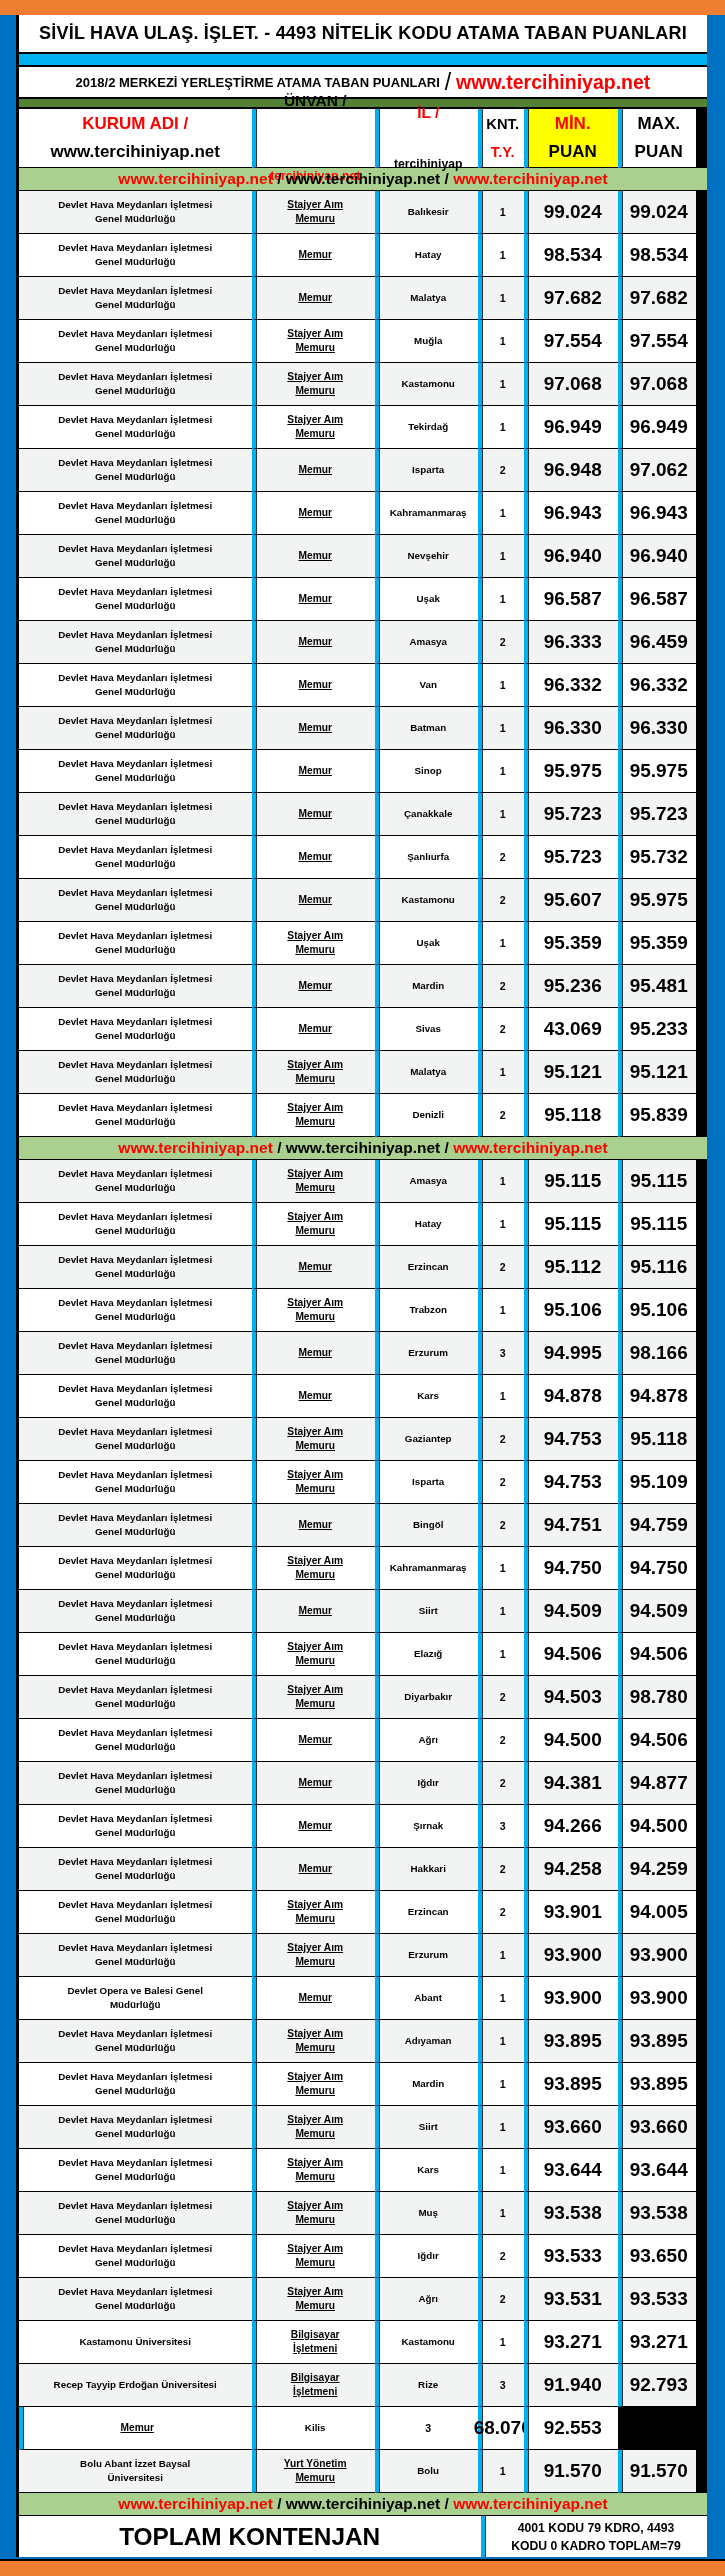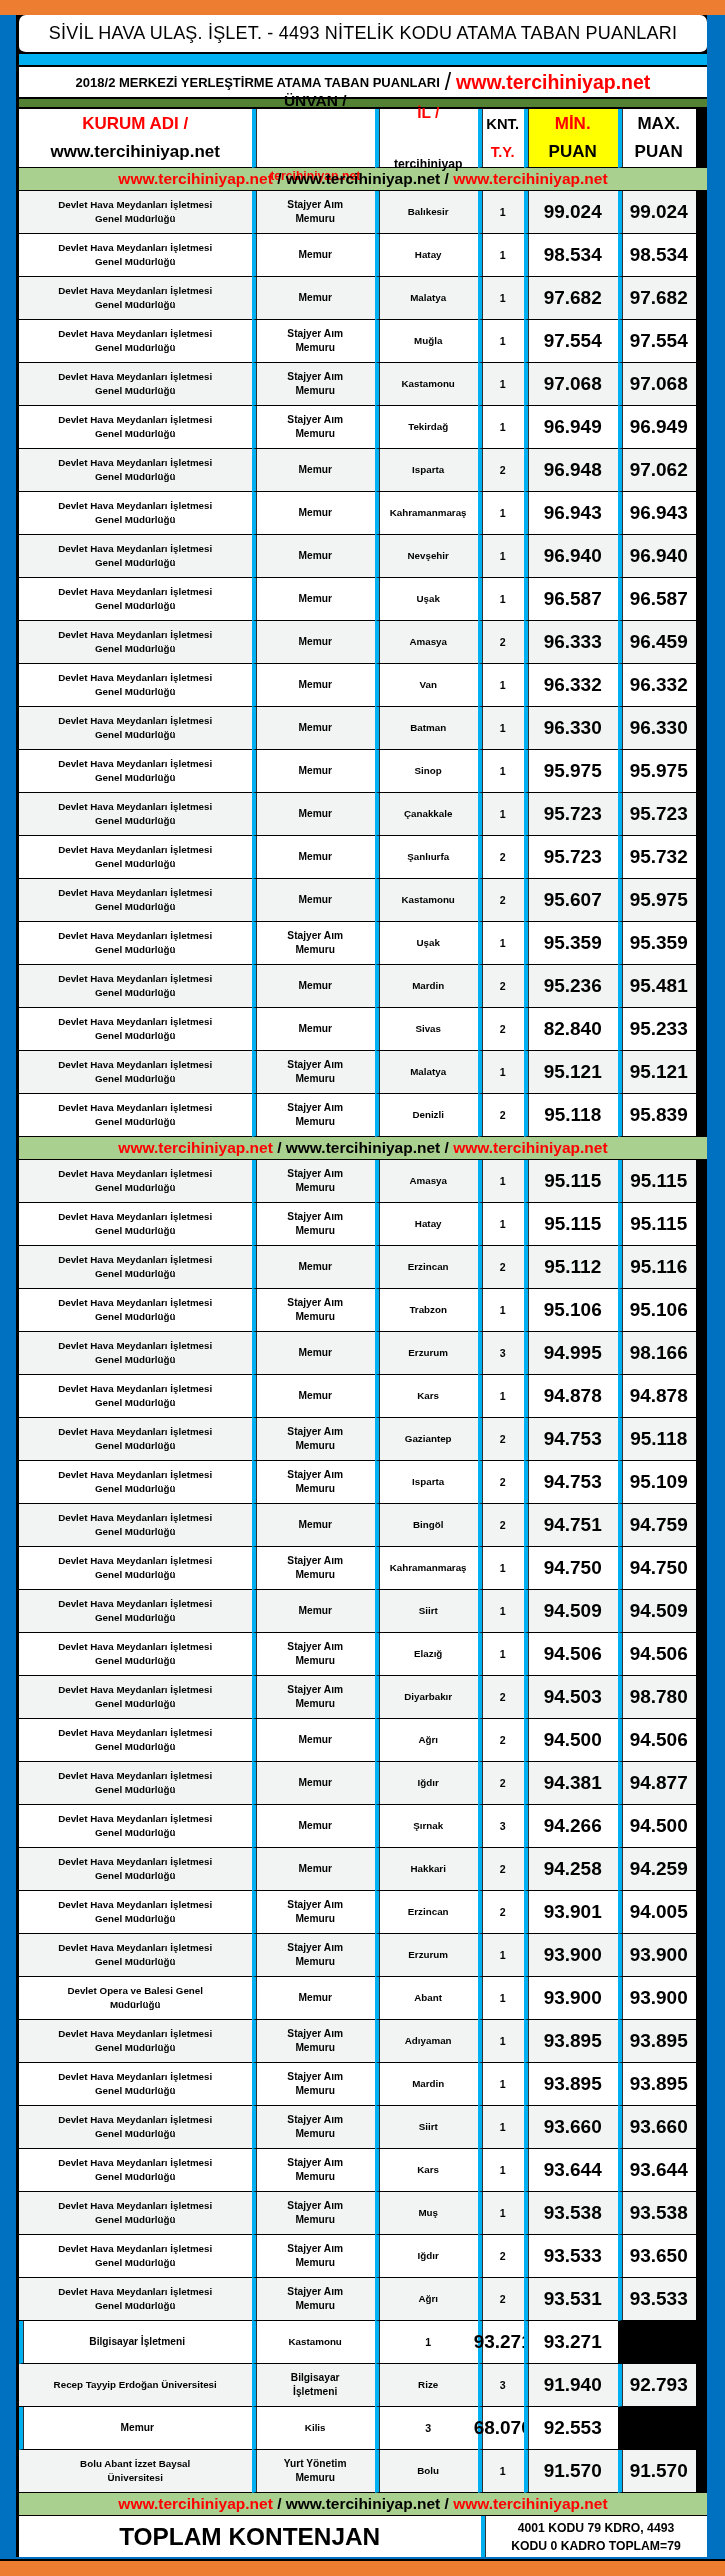--- a/index.html
+++ b/index.html
@@ -1,21 +1,21 @@
 <!DOCTYPE html>
 <html style="font-size:13px"><head>
 <meta charset="utf-8">
 <style>
   html,body{margin:0;padding:0;}
   body{width:726px;height:2576px;background:#0070c0;position:relative;overflow:hidden;font-family:"Liberation Sans","DejaVu Sans",sans-serif;color:#000;}
   .band{position:absolute;left:0;width:726px;background:#ed7d31;}
   .band.top{top:0;height:14.7px;}
   .band.bottom{top:2559px;height:17px;border-top:2.4px solid #000;box-sizing:border-box;}
   .sheet{position:absolute;left:16.3px;top:14.7px;width:691px;background:#000;padding:0 0 0 2.4px;box-sizing:border-box;}
-  .title-row{height:37px;background:#fff;display:flex;align-items:center;justify-content:center;font-weight:normal;font-size:18px;border-bottom:2.4px solid #000;letter-spacing:0.2px;border-radius:7px;}
+  .title-row{height:37px;background:#fff;display:flex;align-items:center;justify-content:center;font-weight:bold;font-size:18px;border-bottom:2.4px solid #000;letter-spacing:0.2px;}
   .strip-cyan{height:11.4px;background:#00b0f0;border-bottom:2.4px solid #000;}
   .subtitle-row{height:30px;background:#fff;display:flex;align-items:center;justify-content:center;font-weight:bold;font-size:13px;border-bottom:2.4px solid #000;}
   .subtitle-row .slash{font-size:23px;font-weight:normal;margin:0 4.9px;}
   .subtitle-row .site{color:#ff0000;font-size:19.5px;}
   .strip-green{height:8.1px;background:#548235;border-bottom:2.4px solid #000;}
   .grid{display:grid;grid-template-columns:233px 123px 103px 46px 94px 78px;column-gap:0;}
   .cell{background:#fff;display:flex;flex-direction:column;align-items:center;justify-content:center;text-align:center;box-sizing:border-box;border-bottom:1.6px solid #000;}
   .cell.sep{border-left:4.1px solid #00b0f0;box-shadow:inset 0.8px 0 0 #000;}
   .hdr .cell{height:59px;font-weight:bold;font-size:17px;line-height:28px;text-align:center;}
   .hdr .cell.c2{font-size:15.5px;gap:47px;}
@@ -23,21 +23,21 @@
   .hdr .cell.c4{font-size:14.7px;}
   .hdr .small{font-size:12.2px;}
   .red{color:#ff0000;}
   .yellow{background:#ffff00 !important;}
   .linkrow{height:22px;background:#a9d08e;display:flex;align-items:center;justify-content:center;font-weight:bold;font-size:15.5px;border-bottom:1.6px solid #000;}
   .row .cell{height:43px;font-weight:bold;font-size:9.8px;line-height:14px;}
   .sec2 .row .cell{height:43px;}
   .row.alt .cell{background:#f2f4f4;}
   .row .cell.num{font-size:19px;}
   .row .cell.kno{font-size:10.6px;}
-  .row .cell.uv{font-size:10.2px;}
+  .row .cell.uv{font-size:10.2px;text-decoration:underline;}
   .total{display:flex;height:41px;background:#fff;}
   .total .label{width:462px;display:flex;align-items:center;justify-content:center;font-weight:bold;font-size:24.4px;}
   .total .note{flex:1;border-left:4.1px solid #00b0f0;box-shadow:inset 0.8px 0 0 #000;display:flex;flex-direction:column;align-items:center;justify-content:center;font-weight:bold;font-size:12.2px;line-height:18px;}
 </style>
 </head>
 <body>
 
 <div class="band top"></div>
 
 <div class="sheet">
@@ -236,21 +236,21 @@
         <div class="cell sep">Mardin</div>
         <div class="cell sep kno">2</div>
         <div class="cell sep num">95.236</div>
         <div class="cell sep num">95.481</div>
       </div>
       <div class="grid row">
         <div class="cell" style="padding: 0px 33px;">Devlet Hava Meydanları İşletmesi Genel Müdürlüğü</div>
         <div class="cell sep uv" style="padding: 0px 24.4px;">Memur</div>
         <div class="cell sep">Sivas</div>
         <div class="cell sep kno">2</div>
-        <div class="cell sep num">82.840</div>
+        <div class="cell sep num">43.069</div>
         <div class="cell sep num">95.233</div>
       </div>
       <div class="grid row alt">
         <div class="cell" style="padding: 0px 33px;">Devlet Hava Meydanları İşletmesi Genel Müdürlüğü</div>
         <div class="cell sep uv" style="padding: 0px 24.4px;">Stajyer Aım Memuru</div>
         <div class="cell sep">Malatya</div>
         <div class="cell sep kno">1</div>
         <div class="cell sep num">95.121</div>
         <div class="cell sep num">95.121</div>
       </div>
@@ -483,20 +483,21 @@
       </div>
       <div class="grid row alt">
         <div class="cell" style="padding: 0px 33px;">Devlet Hava Meydanları İşletmesi Genel Müdürlüğü</div>
         <div class="cell sep uv" style="padding: 0px 24.4px;">Stajyer Aım Memuru</div>
         <div class="cell sep">Ağrı</div>
         <div class="cell sep kno">2</div>
         <div class="cell sep num">93.531</div>
         <div class="cell sep num">93.533</div>
       </div>
       <div class="grid row">
+        <div class="cell" style="padding: 0px 33px;">Kastamonu Üniversitesi</div>
         <div class="cell sep uv" style="padding: 0px 24.4px;">Bilgisayar İşletmeni</div>
         <div class="cell sep">Kastamonu</div>
         <div class="cell sep kno">1</div>
         <div class="cell sep num">93.271</div>
         <div class="cell sep num">93.271</div>
       </div>
       <div class="grid row alt">
         <div class="cell" style="padding: 0px 33px;">Recep Tayyip Erdoğan Üniversitesi</div>
         <div class="cell sep uv" style="padding: 0px 24.4px;">Bilgisayar İşletmeni</div>
         <div class="cell sep">Rize</div>

